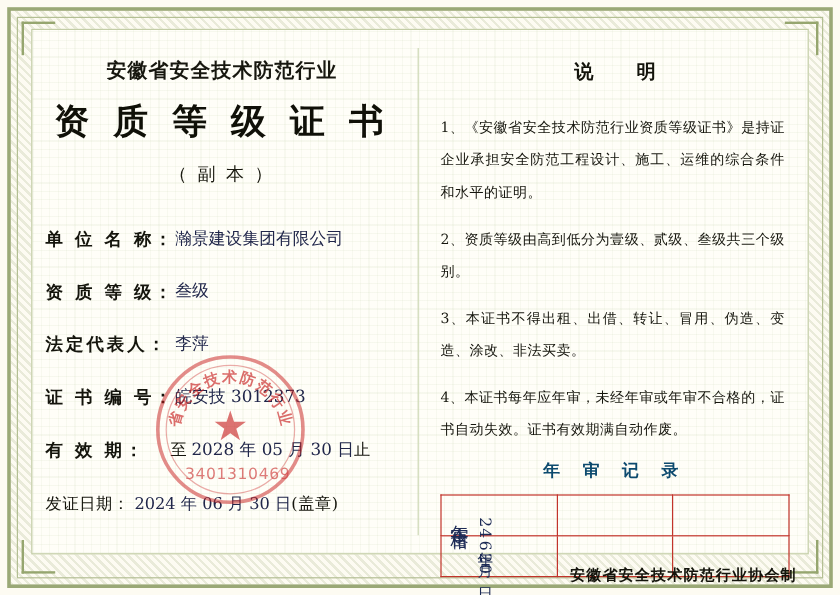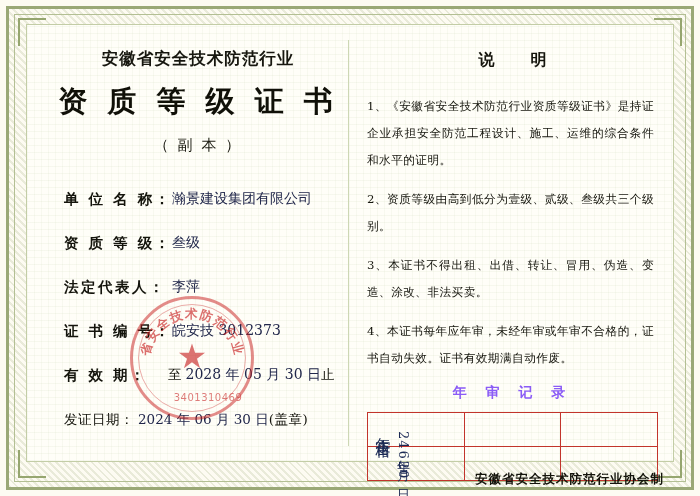--- a/index.html
+++ b/index.html
@@ -70,21 +70,21 @@
 
   .content {
     position: absolute;
     left: 26px; top: 24px; right: 26px; bottom: 34px;
     display: flex;
     box-sizing: border-box;
   }
   .left-pane {
     width: 322px;
     position: relative;
-    padding: 14px 10px 0 32px;
+    padding: 14px 10px 0 6px;
     box-sizing: border-box;
   }
   .divider {
     width: 1px;
     background: #cdd7b4;
     margin: 16px 0 16px 0;
   }
   .right-pane {
     flex: 1;
     position: relative;
@@ -216,25 +216,25 @@
   }
   .seal .arc-text text {
     fill: rgba(198, 28, 28, 0.78);
     font-size: 12.5px;
     font-family: "DejaVu Serif", "Liberation Serif", serif;
     font-weight: bold;
     letter-spacing: 1.5px;
   }
   .seal .seal-code {
     position: absolute;
-    left: 16px;
+    left: 6px;
     bottom: 14px;
     width: 118px;
     text-align: center;
-    font-size: 10px;
+    font-size: 13px;
     color: rgba(198, 28, 28, 0.7);
     font-family: "DejaVu Sans", "Liberation Sans", sans-serif;
     letter-spacing: 0.5px;
   }
 
   
   .notes-title {
     text-align: center;
     font-family: "DejaVu Serif", "Liberation Serif", serif;
     font-size: 16px;
@@ -257,21 +257,21 @@
     text-align: justify;
     letter-spacing: 0.4px;
   }
 
   .review-title {
     text-align: center;
     font-family: "DejaVu Serif", "Liberation Serif", serif;
     font-size: 14px;
     font-weight: bold;
     letter-spacing: 7px;
-    color: #8b5cf6;
+    color: #0c4a6e;
     margin-top: 6px;
   }
   .review-table {
     margin-top: 10px;
     width: 100%;
     border-collapse: collapse;
   }
   .review-table td {
     border: 1px solid #c2342b;
     height: 31px;

